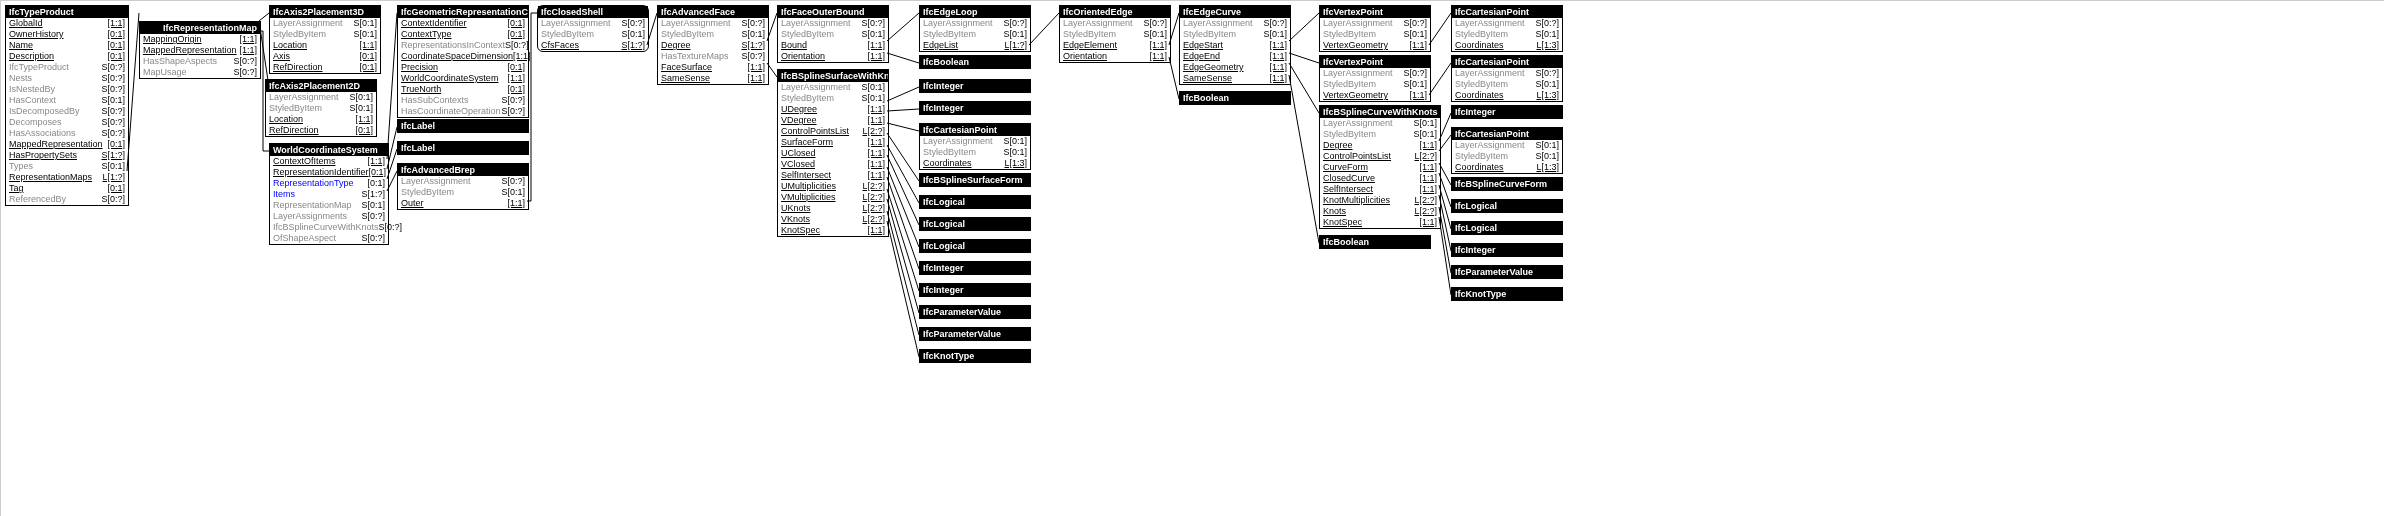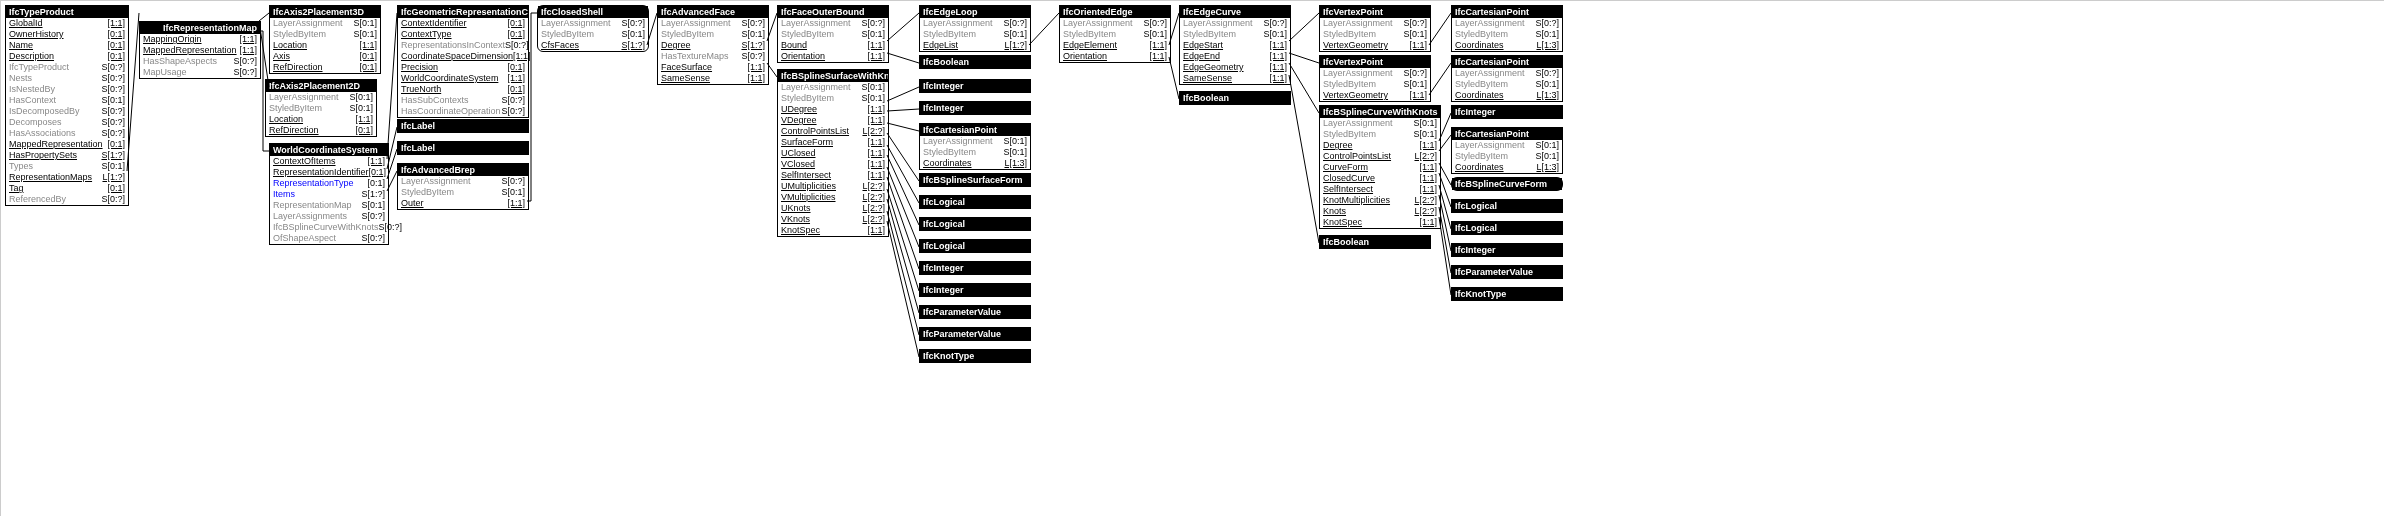--- a/index.html
+++ b/index.html
@@ -597,21 +597,21 @@
       </div>
       <div class="row gray">
         <span>StyledByItem</span>
         <span>S[0:1]</span>
       </div>
       <div class="row link">
         <span>Coordinates</span>
         <span>L[1:3]</span>
       </div>
     </div>
-    <div class="box" style="left: 1450px; top: 176px; width: 110px; border-radius: 6px;">
+    <div class="box" style="left: 1450px; top: 176px; width: 110px;">
       <div class="hdr">IfcBSplineCurveForm</div>
     </div>
     <div class="box" style="left: 1450px; top: 198px; width: 110px;">
       <div class="hdr">IfcLogical</div>
     </div>
     <div class="box" style="left: 1450px; top: 220px; width: 110px;">
       <div class="hdr">IfcLogical</div>
     </div>
     <div class="box" style="left: 1450px; top: 242px; width: 110px;">
       <div class="hdr">IfcInteger</div>

